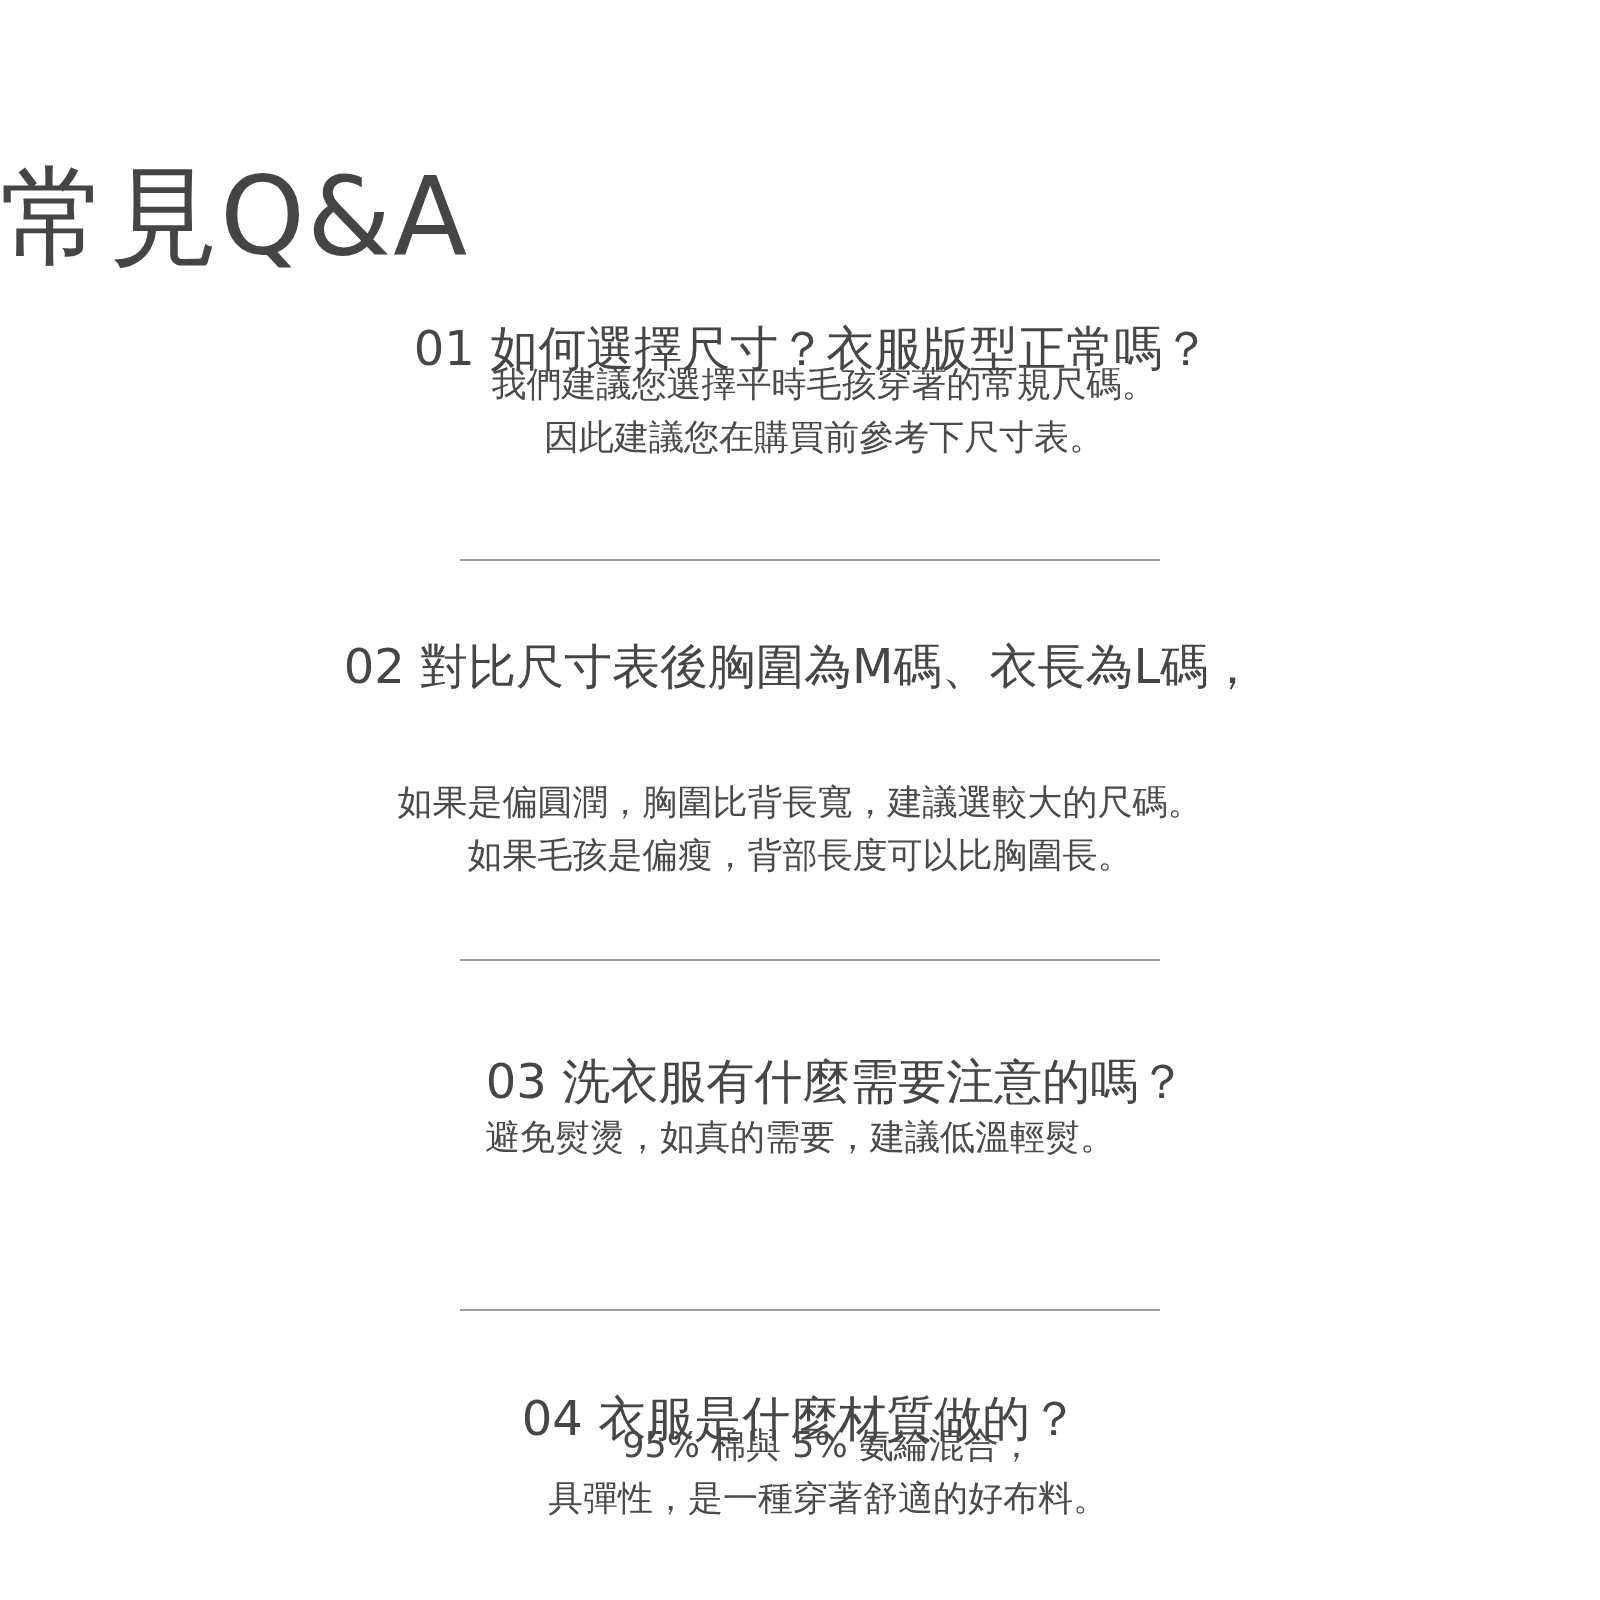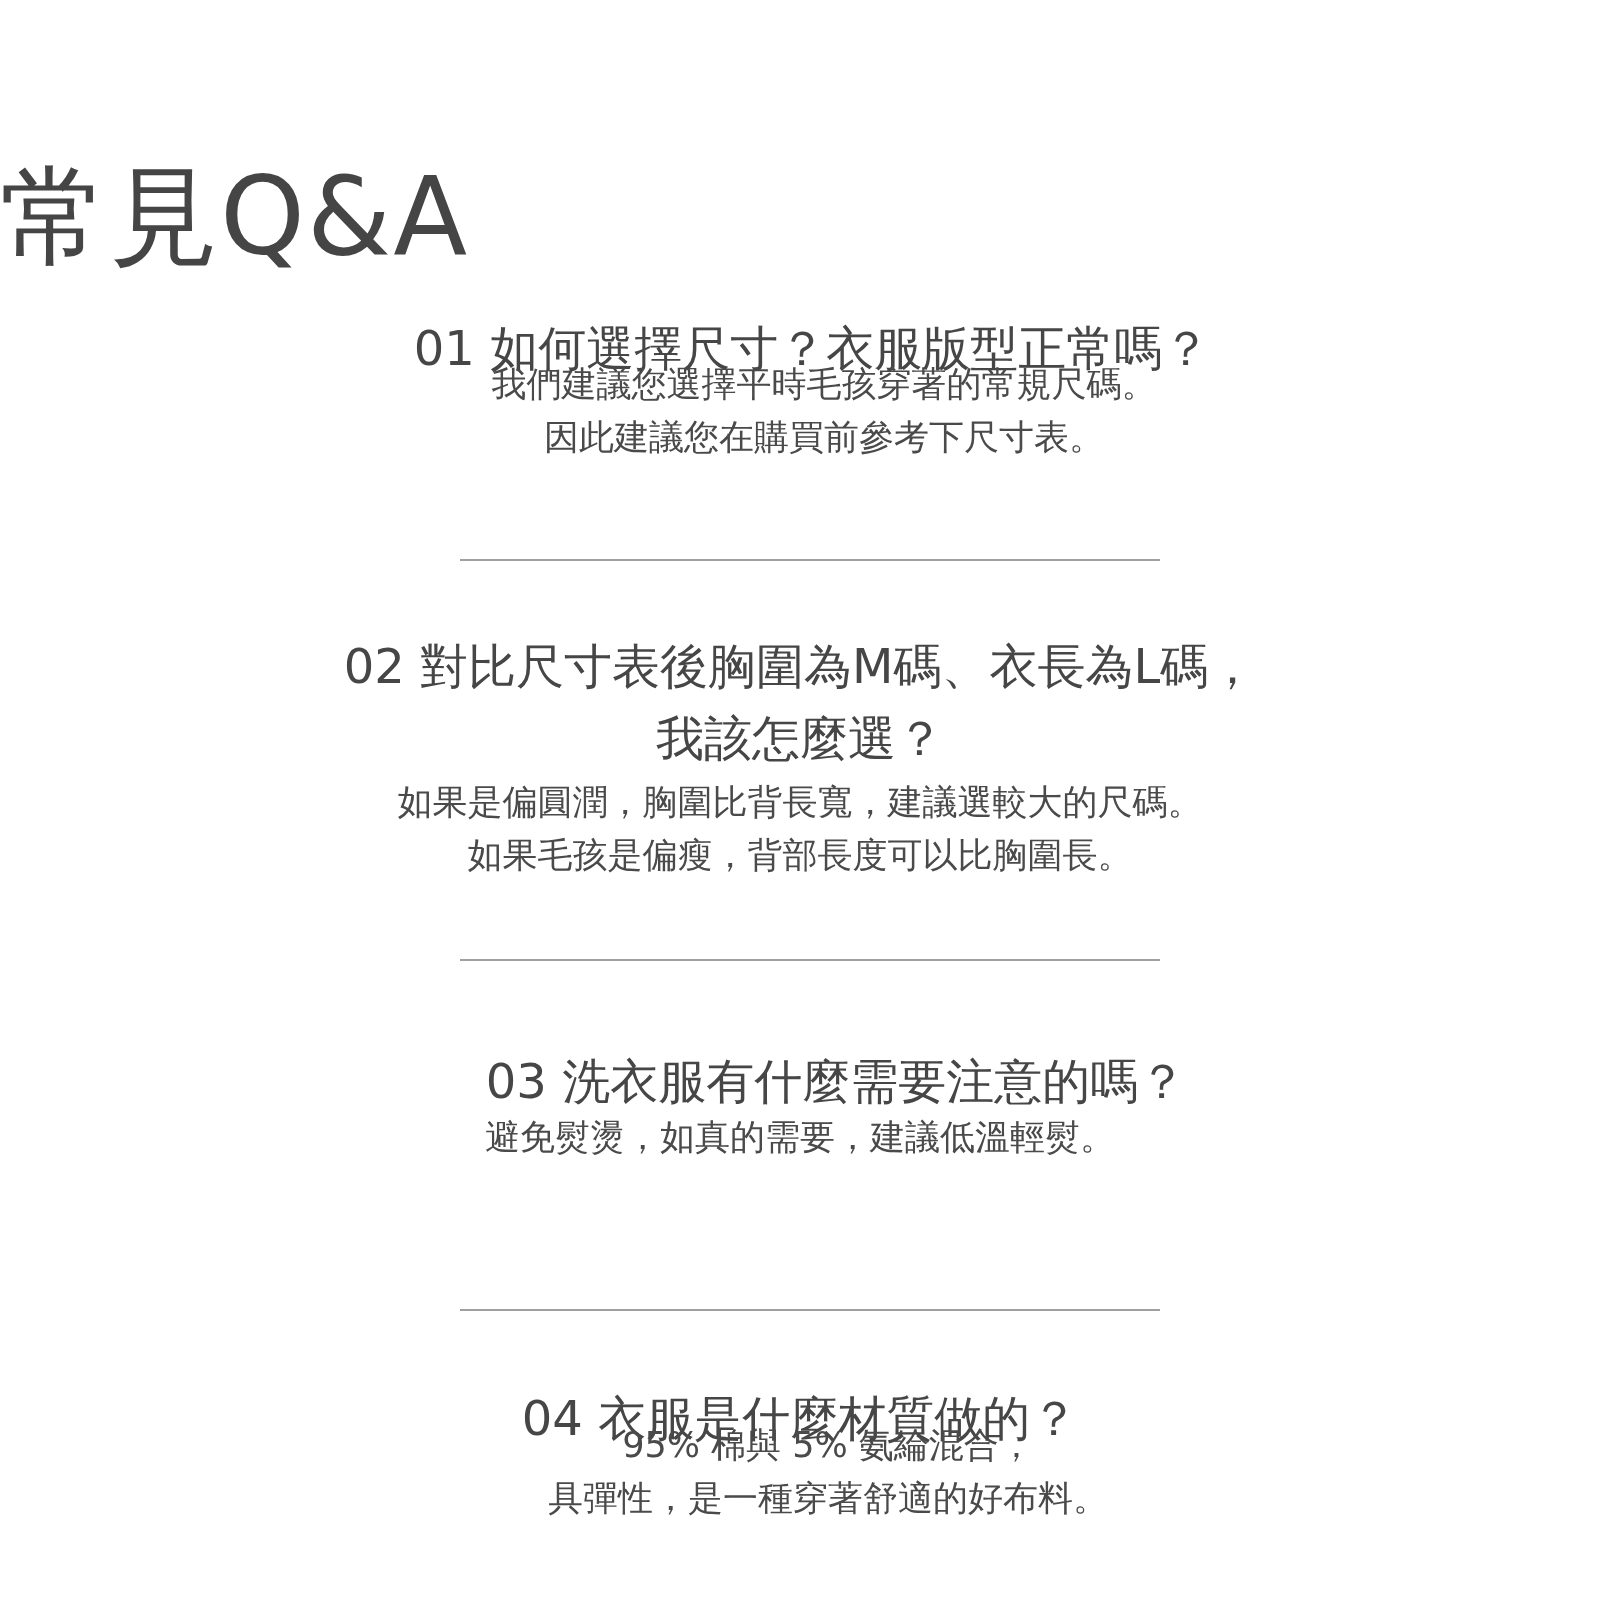--- a/index.html
+++ b/index.html
@@ -70,21 +70,20 @@
     <span class="line">我們建議您選擇平時毛孩穿著的常規尺碼。</span>
     <span class="line">因此建議您在購買前參考下尺寸表。</span>
   </div>
 </section>
 
 <div class="divider" style="top:559px;"></div>
 
 <section>
   <h2 class="q" style="top:590px;">
     <span class="line">02 對比尺寸表後胸圍為M碼、衣長為L碼，</span>
-    <span class="line">我該怎麼選？</span>
   </h2>
   <div class="a" style="top:776px;">
     <span class="line">如果是偏圓潤，胸圍比背長寬，建議選較大的尺碼。</span>
     <span class="line">如果毛孩是偏瘦，背部長度可以比胸圍長。</span>
   </div>
 </section>
 
 <div class="divider" style="top:959px;"></div>
 
 <section>

